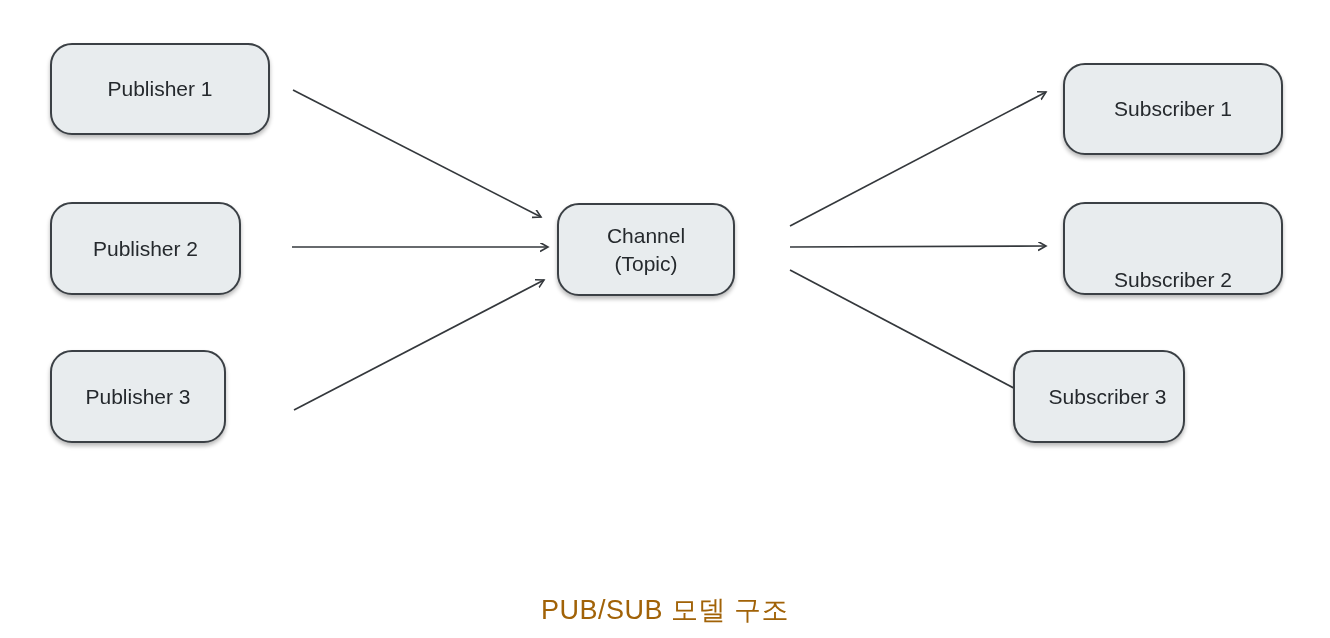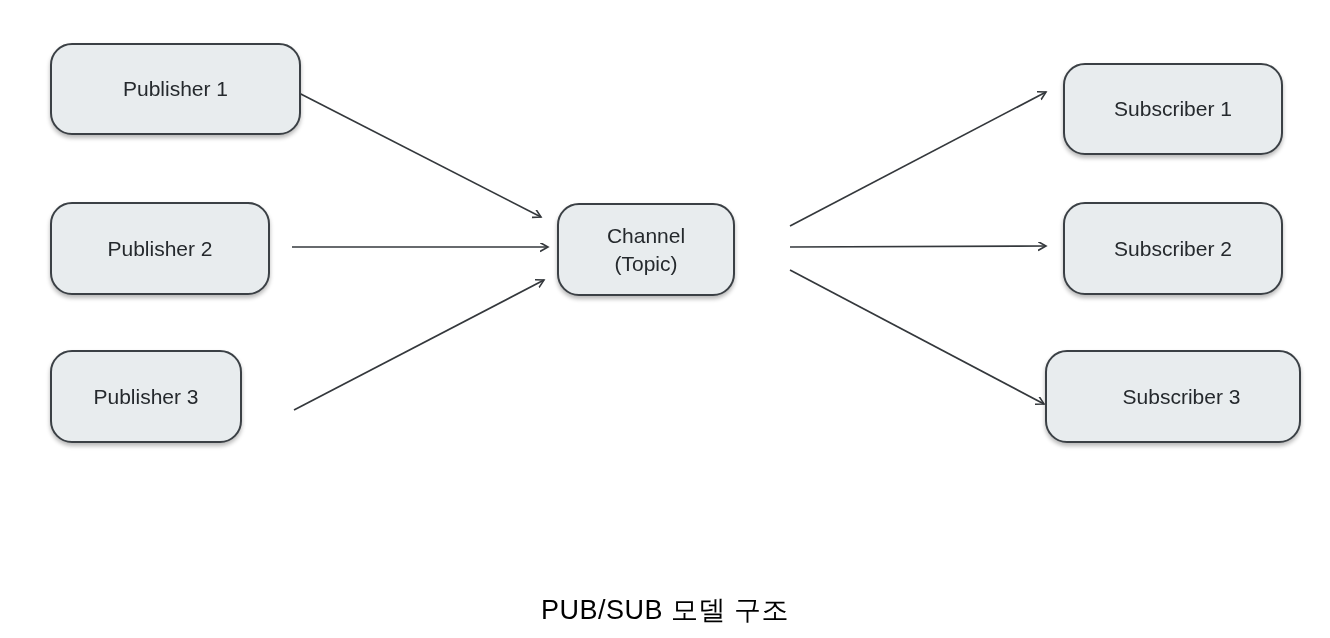--- a/index.html
+++ b/index.html
@@ -32,35 +32,35 @@
     box-shadow: 0 3px 4px rgba(0,0,0,0.28);
     display: flex;
     flex-direction: column;
     align-items: center;
     justify-content: center;
     color: #25292d;
     font-size: 21px;
     line-height: 1.3;
     text-align: center;
   }
-  .node-publisher1 { left: 50px;  top: 43px;  width: 251px; height: 92px; }
-  .node-publisher2 { left: 50px;  top: 202px; width: 220px; height: 93px; }
-  .node-publisher3 { left: 50px;  top: 350px; width: 192px; height: 93px; }
+  .node-publisher1 { left: 50px;  top: 43px;  width: 220px; height: 92px; }
+  .node-publisher2 { left: 50px;  top: 202px; width: 191px; height: 93px; }
+  .node-publisher3 { left: 50px;  top: 350px; width: 176px; height: 93px; }
   .node-channel    { left: 557px; top: 203px; width: 178px; height: 93px; }
   .node-subscriber1 { left: 1063px; top: 43px;  width: 220px; height: 92px; margin-top: 20px; }
-  .node-subscriber2 { left: 1063px; top: 202px; width: 220px; height: 93px; }
-  .node-subscriber3 { left: 1045px; top: 350px; width: 256px; height: 93px; padding-left: 17px; }
+  .node-subscriber2 { left: 1063px; top: 202px; width: 220px; height: 93px; justify-content: flex-end; }
+  .node-subscriber3 { left: 1013px; top: 350px; width: 172px; height: 93px; padding-left: 17px; }
   .caption {
     position: absolute;
     left: 0;
     top: 592px;
     width: 100%;
     text-align: center;
     font-size: 27px;
-    color: #000000;
+    color: #a16207;
     letter-spacing: 0.5px;
   }
 </style>
 </head>
 <body>
 
 <div class="canvas">
 
   <svg class="arrows-layer" width="1330" height="638" viewBox="0 0 1330 638" xmlns="http://www.w3.org/2000/svg">
     <defs>

